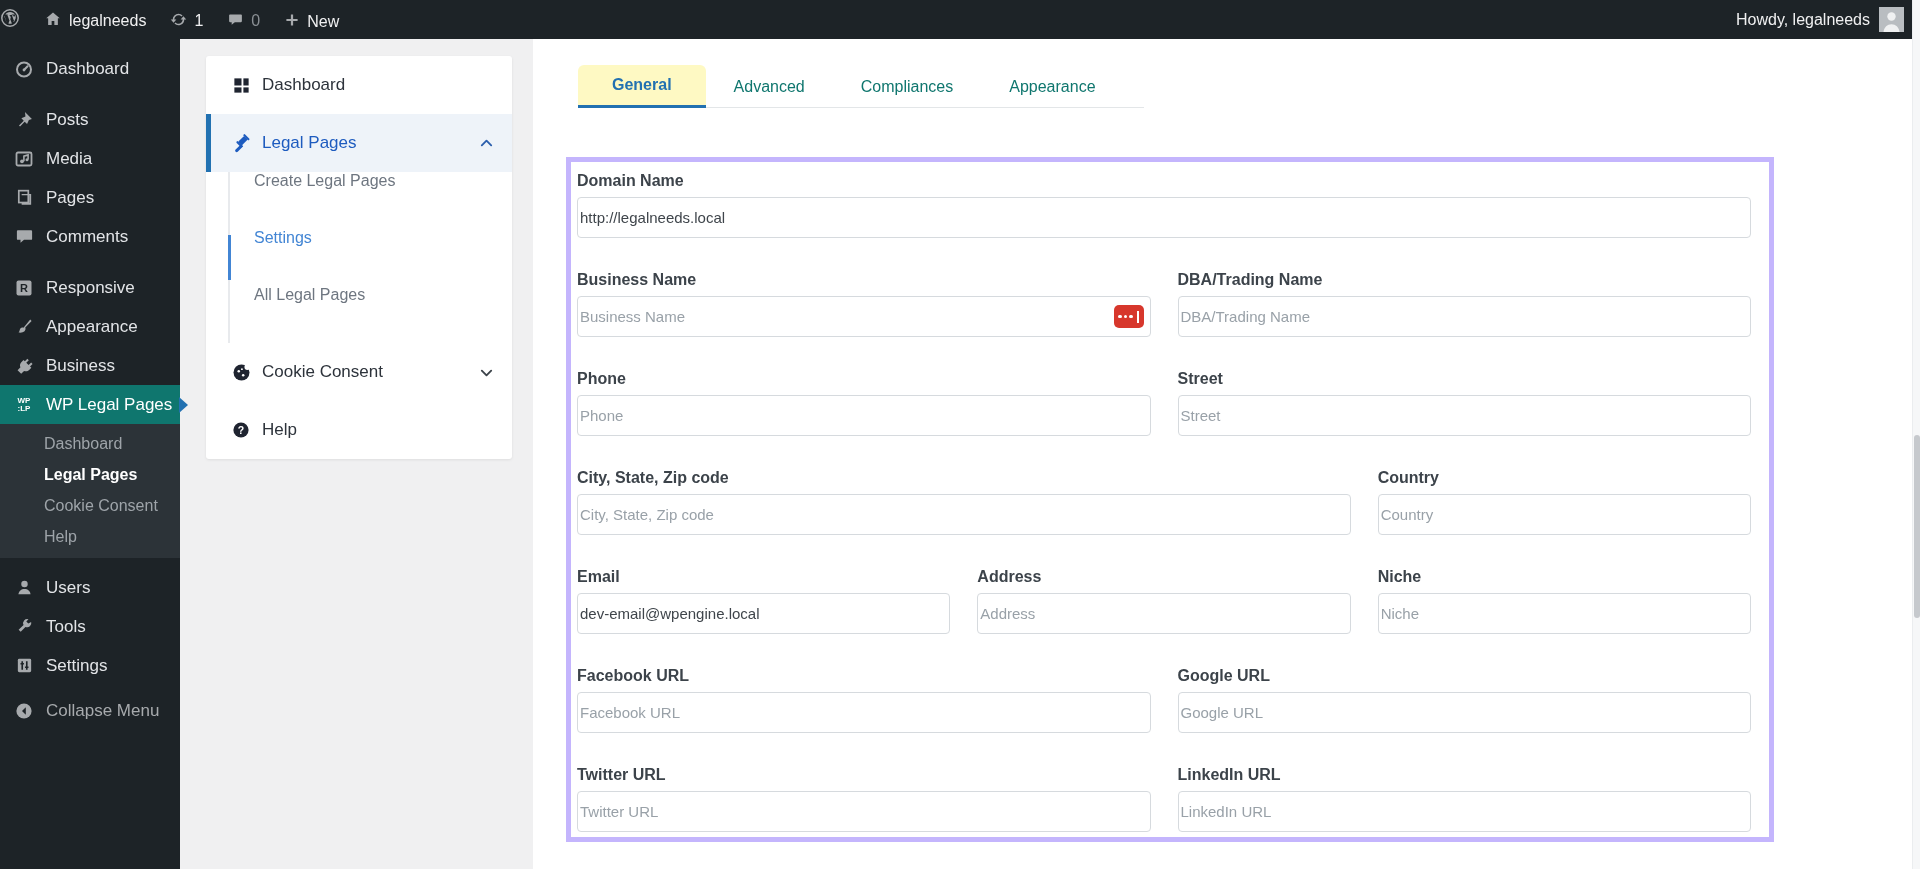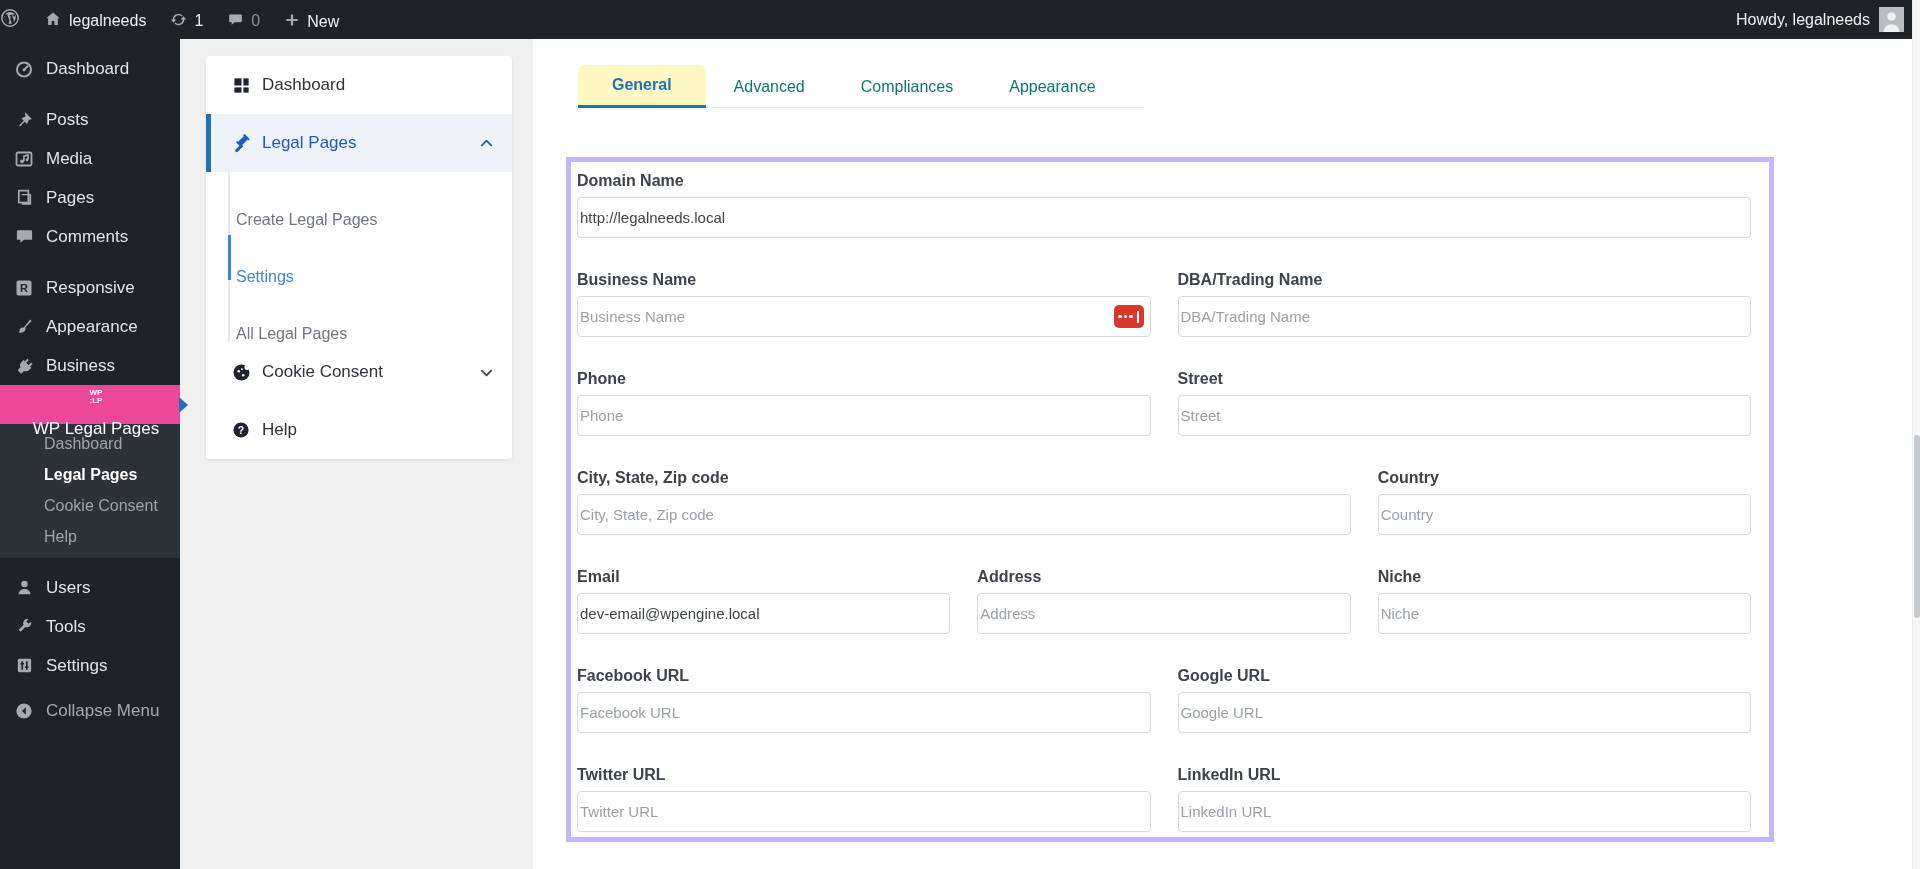--- a/index.html
+++ b/index.html
@@ -17,42 +17,42 @@
   .ab-howdy { font-size:16px; color:#f0f0f1; }
   .avatar { width:25px; height:25px; background:#b9bdc1; display:flex; align-items:flex-end; justify-content:center; overflow:hidden; }
 
   
   .admin-menu { position:absolute; top:39px; left:0; width:180px; height:830px; background:#1d2327; z-index:20; }
   .menu { list-style:none; padding-top:10px; }
   .mi { height:39px; display:flex; align-items:center; gap:10px; padding-left:12px;
         font-size:17px; color:#e2e4e7; cursor:pointer; position:relative; }
   .mi .ico { width:24px; height:22px; display:flex; align-items:center; justify-content:center; color:#a7aaad; flex:0 0 24px; }
   .gap-before { margin-top:12px; }
-  .mi.current { background:#ec4899; color:#ffffff;flex-direction:column; }
+  .mi.current { background:#0f766e; color:#ffffff; }
   .mi.current .ico { color:#ffffff; }
   .menu-arrow { position:absolute; right:-8px; top:50%; transform:translateY(-50%);
     width:0; height:0; border:8px solid transparent; border-left:9px solid #2271b1; border-right:0; }
   .wplp-logo { font-size:8px; line-height:8px; font-weight:bold; color:#fff; text-align:center; letter-spacing:0; }
   .submenu { background:#2c3338; padding:4px 0 6px 0; list-style:none; }
   .smi { height:31px; display:flex; align-items:center; padding-left:44px; font-size:16px; color:#9ea4a9; cursor:pointer; }
   .smi.current-sub { color:#ffffff; font-weight:bold; }
   .collapse-item { margin-top:6px; color:#a7aaad; }
 
   
   .plugin-card { position:absolute; left:206px; top:56px; width:306px; background:#ffffff;
     border-radius:3px; box-shadow:0 1px 3px rgba(0,0,0,.08); z-index:5; }
   .pc-item { height:58px; display:flex; align-items:center; gap:10px; padding:0 18px 0 24px;
     font-size:17px; color:#2d333b; cursor:pointer; position:relative; }
   .pc-item .pic { width:22px; height:22px; display:flex; align-items:center; justify-content:center; color:#1f2430; flex:0 0 22px; }
   .pc-item.active { background:#eef3f9; border-left:5px solid #2271b1; padding-left:19px; color:#1d5bbf; }
   .pc-item.active .pic { color:#1d5bbf; }
   .chev { margin-left:auto; display:flex; align-items:center; }
   .pc-sub { position:relative; }
   .pc-sub::before { content:''; position:absolute; left:22px; top:0; bottom:0; width:2px; background:#e8eaed; }
-  .pc-sub-item { height:57px; display:flex; align-items:flex-end; padding-left:30px;
+  .pc-sub-item { height:57px; display:flex; align-items:flex-start; padding-left:48px;
     font-size:16px; color:#6e7680; cursor:pointer; position:relative; }
   .pc-sub-item.active { color:#4285d4; }
   .pc-sub-item.active::before { content:''; position:absolute; left:22px; top:6px; height:45px; width:3px; background:#4285d4; }
 
   
   .main-panel { position:absolute; left:533px; top:39px; width:1379px; height:830px; background:#ffffff; }
   .tabbar { position:absolute; left:45px; top:26px; display:inline-flex; align-items:flex-end;
     border-bottom:1px solid #e3e6e8; padding-right:20px; }
   .tab { padding:11px 28px; font-size:16px; color:#0f766e; cursor:pointer; white-space:nowrap; }
   .tab.active { background:#fef9c3; color:#2271b1; font-weight:bold; border-radius:6px 6px 0 0;

